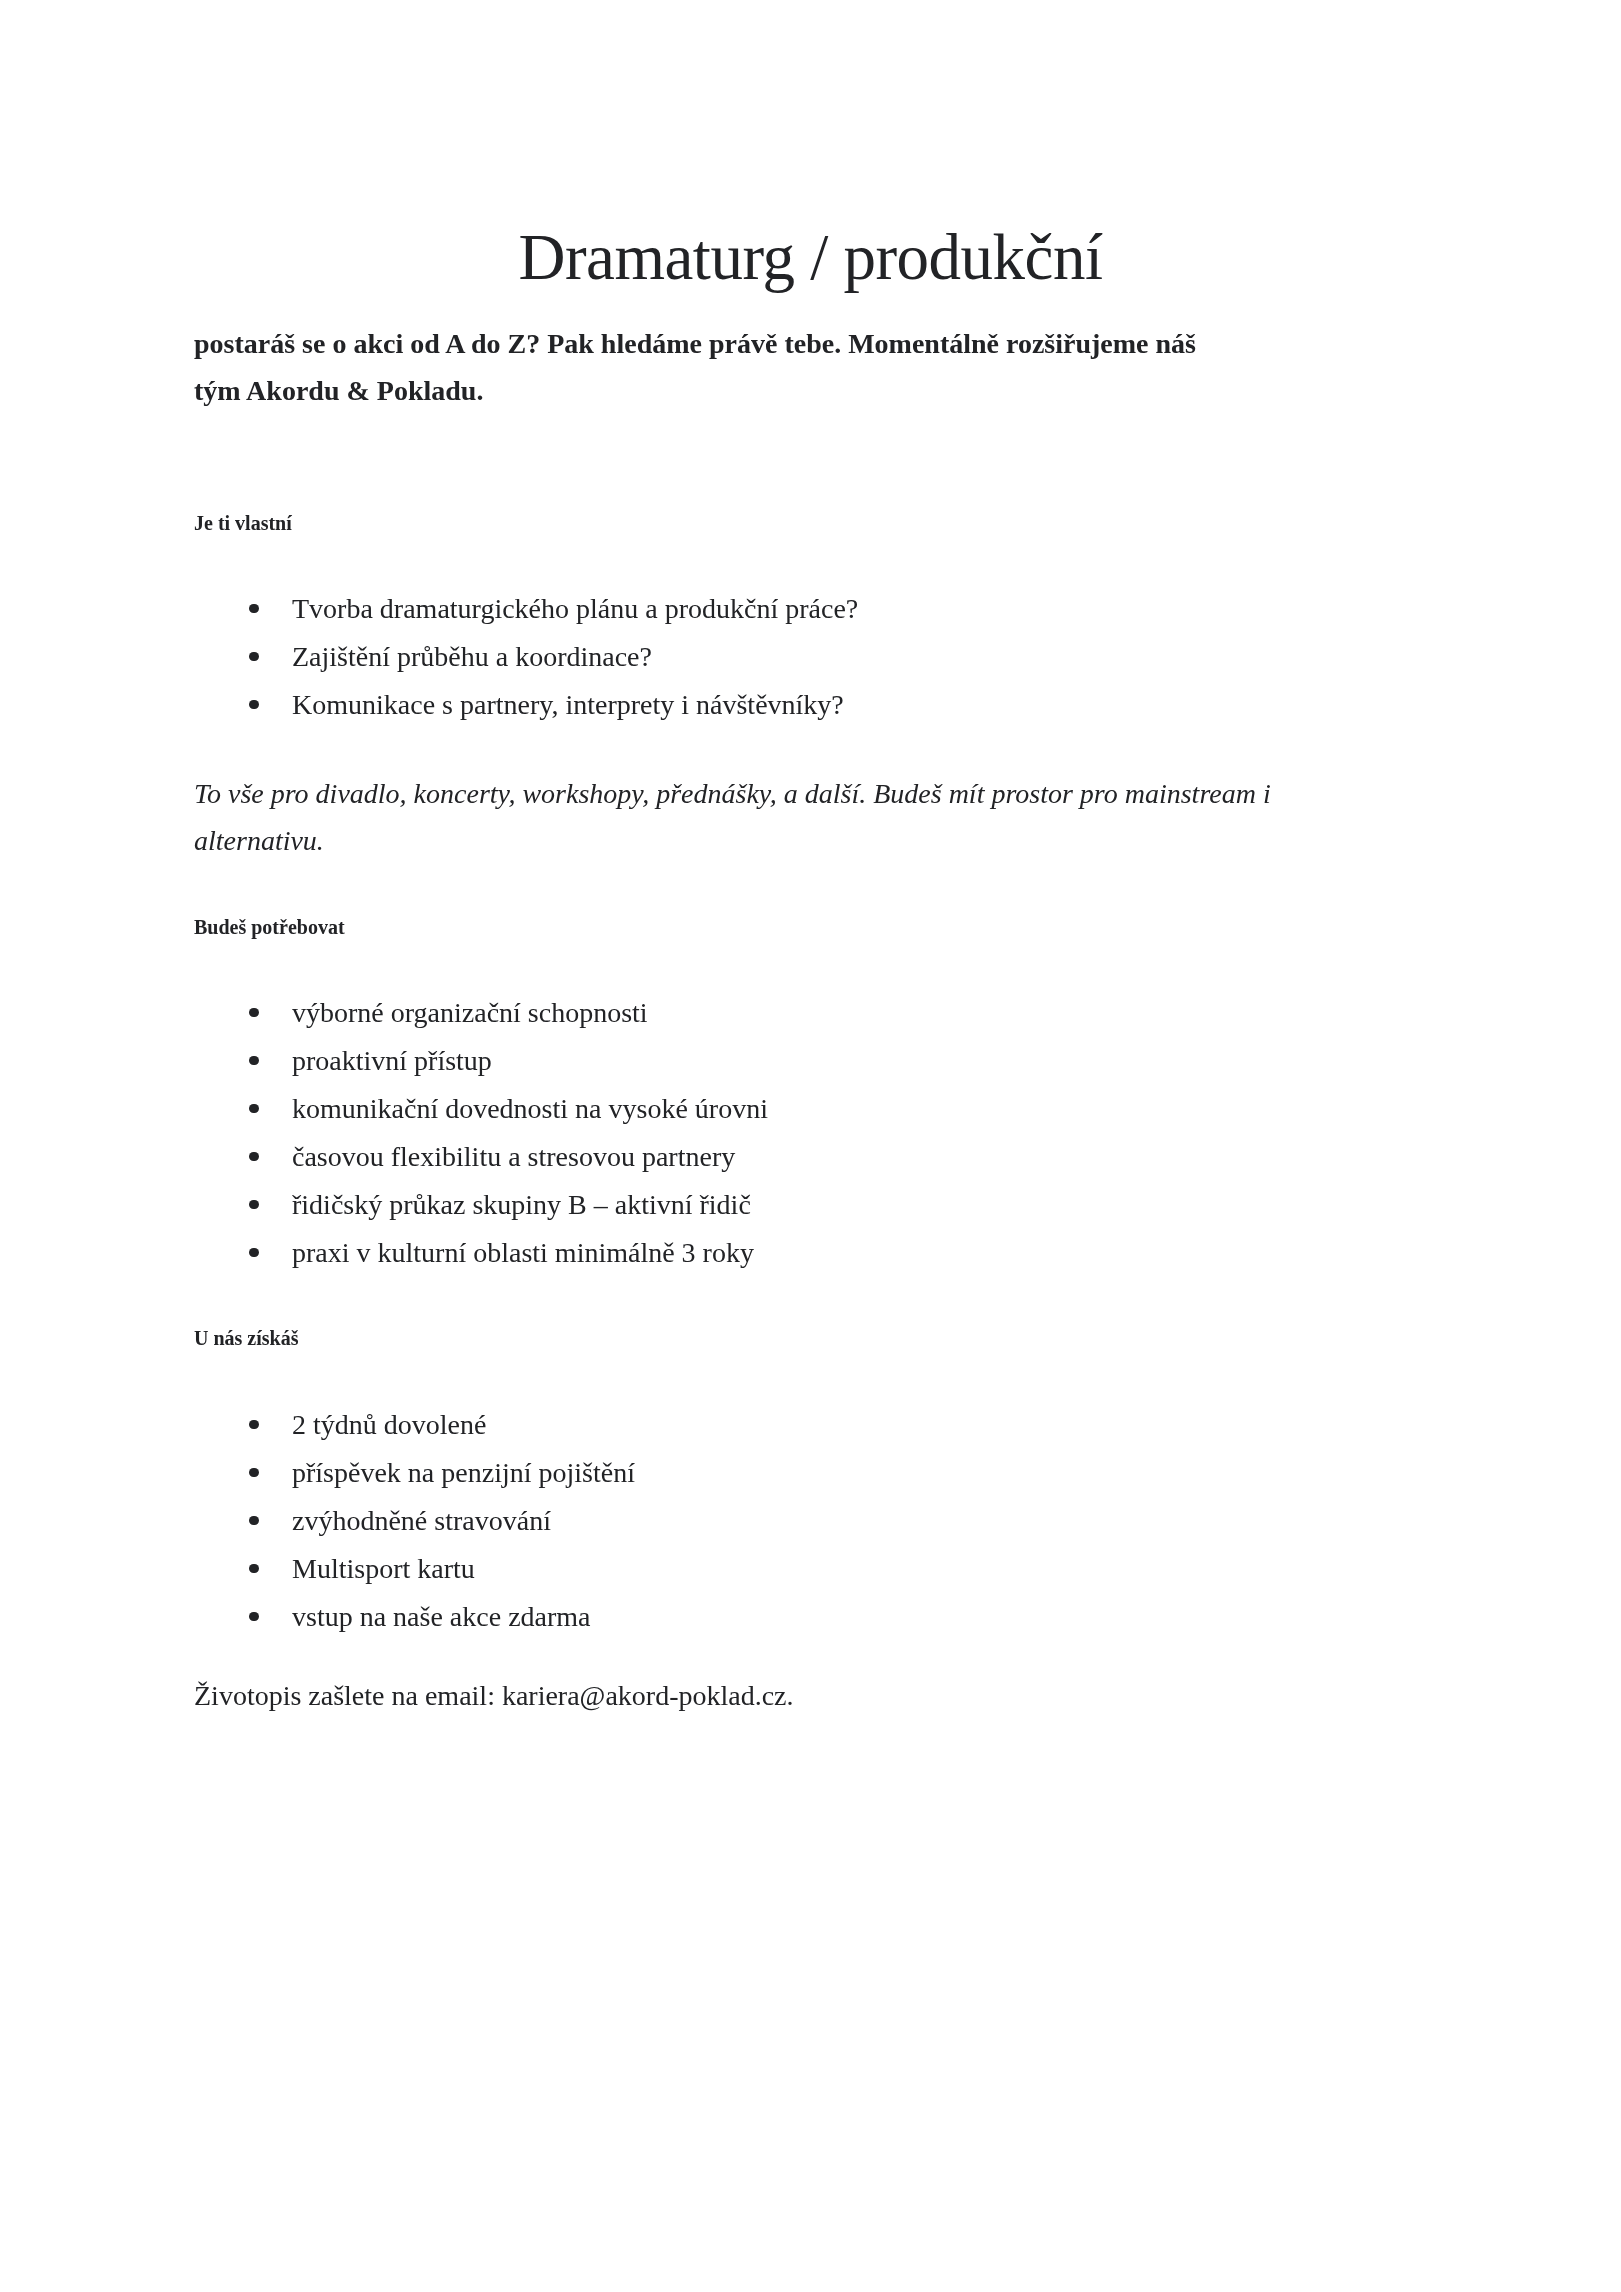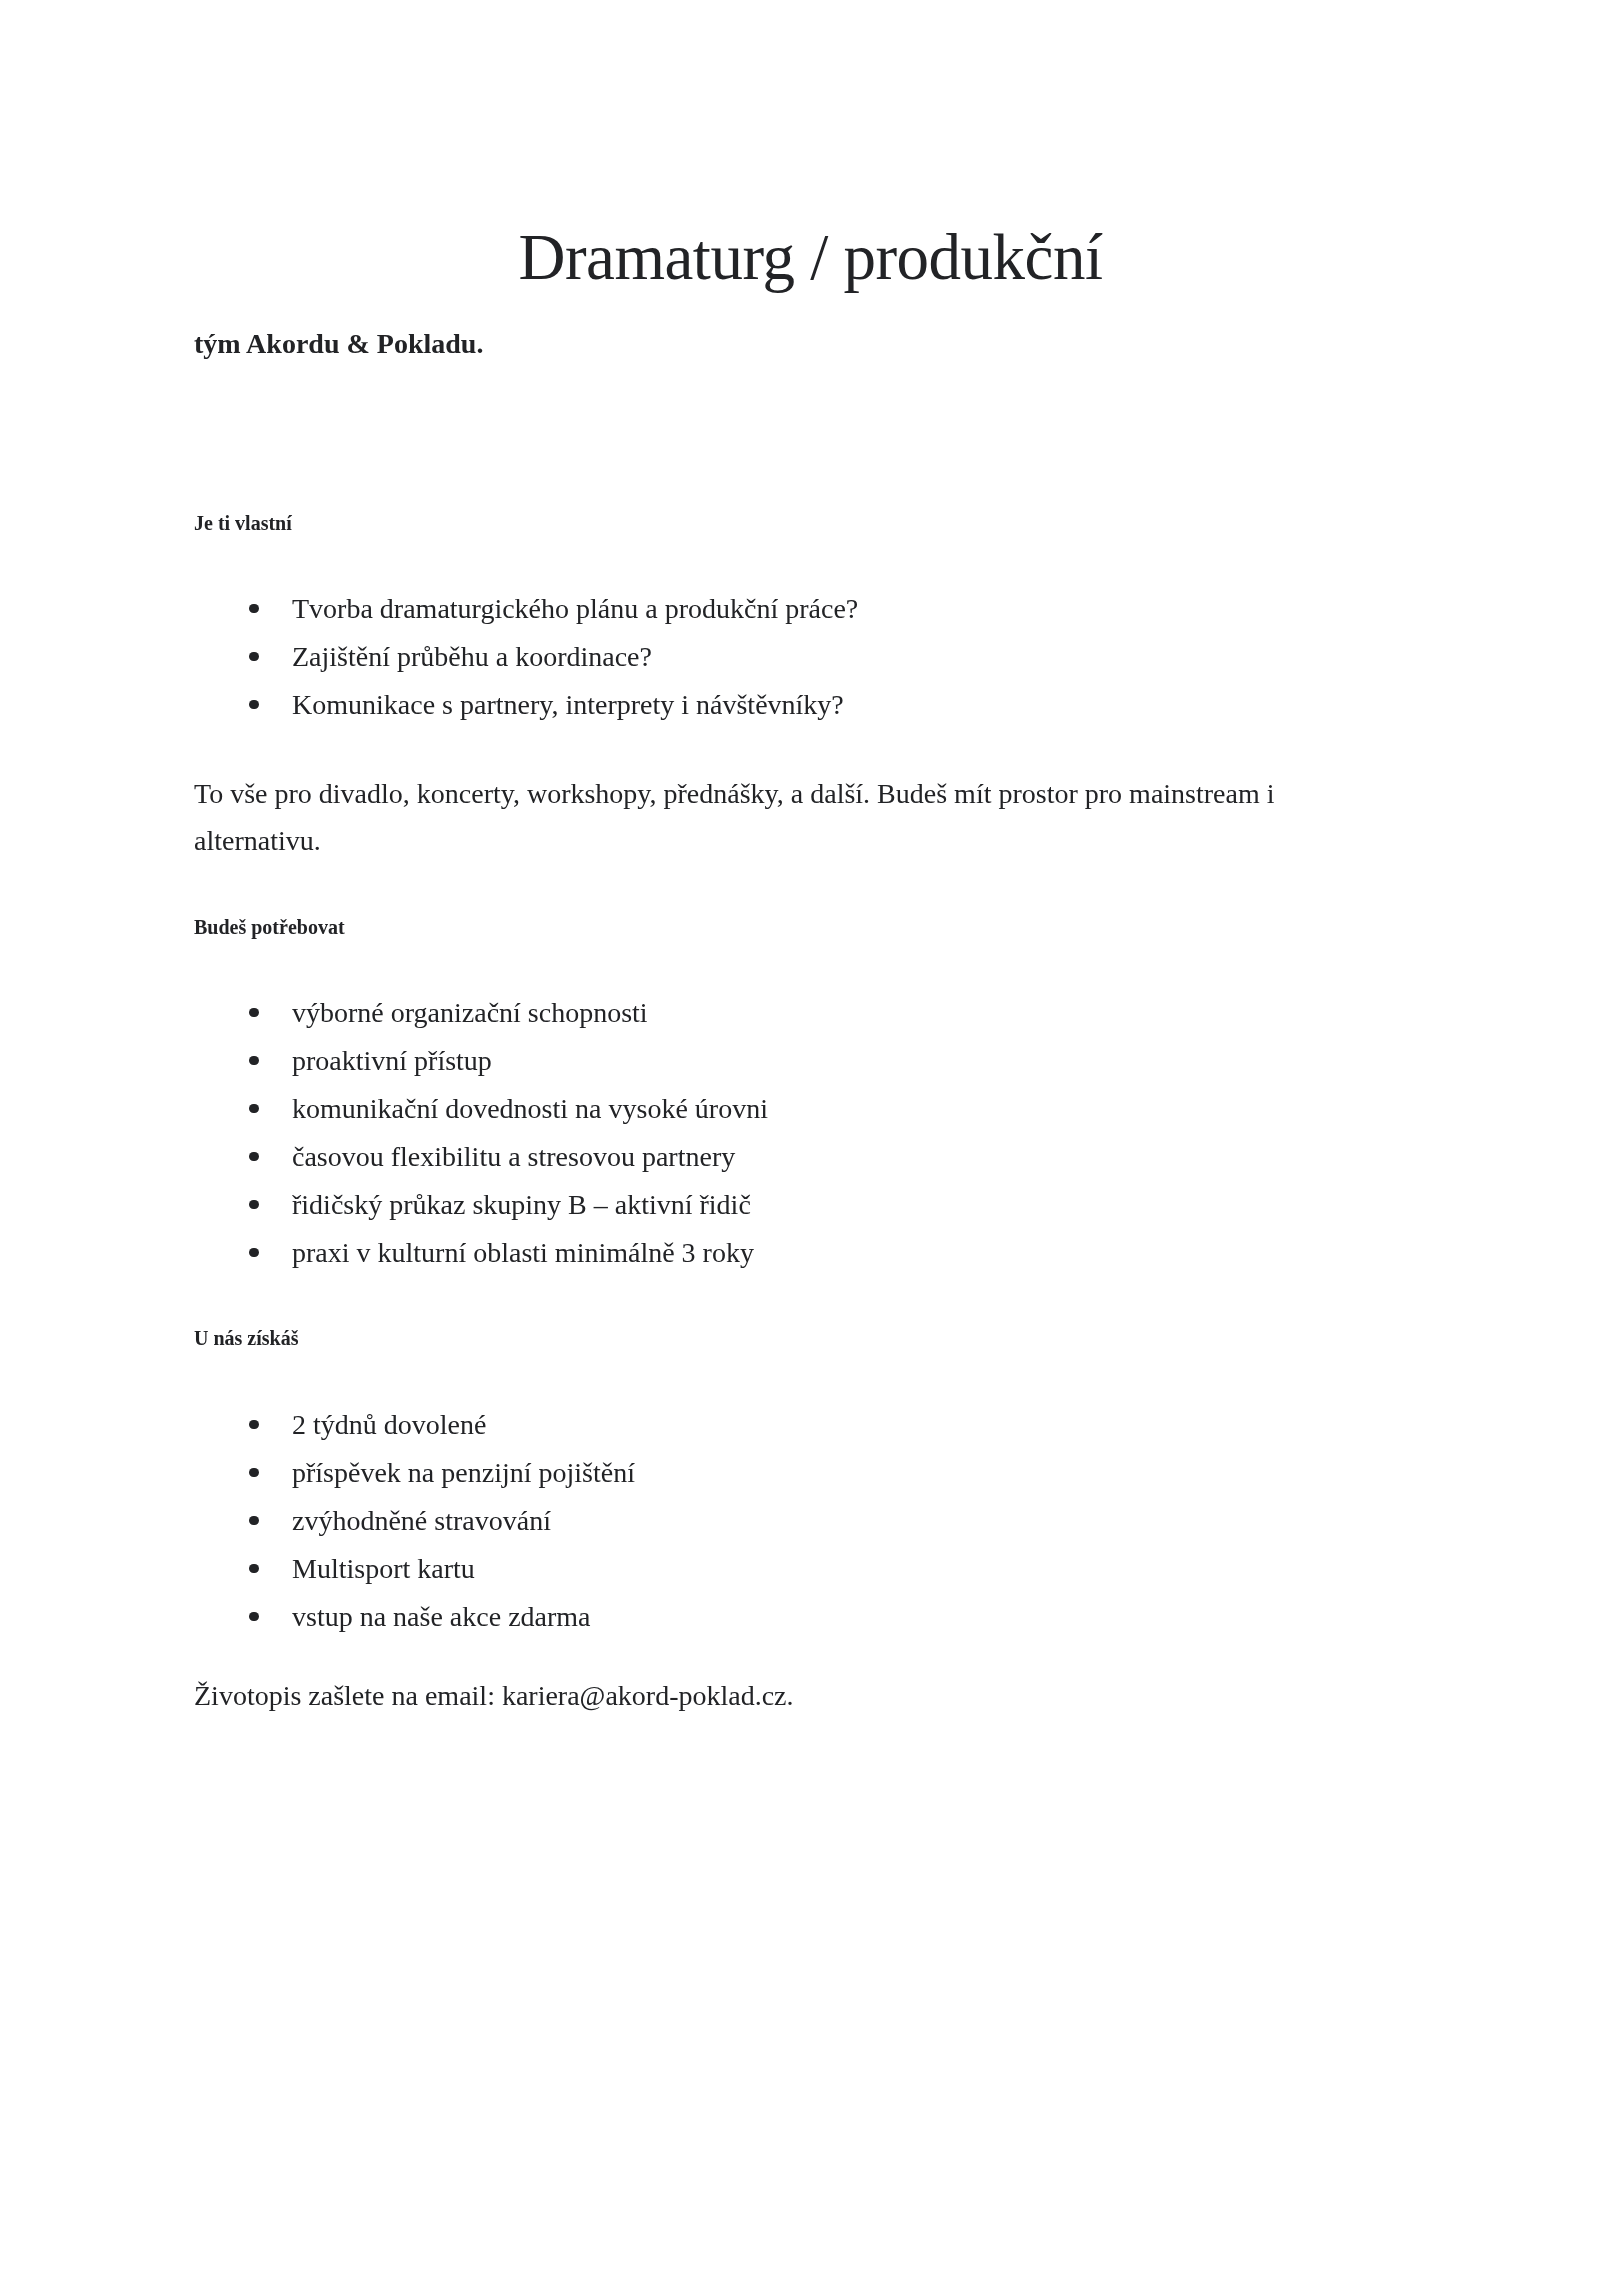--- a/index.html
+++ b/index.html
@@ -82,38 +82,39 @@
       top: 0;
     }
     .para {
       position: absolute;
       left: 194px;
       width: 1235px;
       font-size: 28px;
       line-height: 47px;
       margin: 0;
     }
-    .para span { display: block; white-space: nowrap; }
+    .para span { display: block; white-space: nowrap; font-style: italic; }
     .email-line {
       position: absolute;
       left: 194px;
       top: 1676px;
       font-size: 28px;
       line-height: 39px;
       white-space: nowrap;
     }
   </style>
 </head>
 <body>
 
 <div class="page">
 
   <h1 class="title">Dramaturg / produkční</h1>
 
   <p class="intro">
+    <span>postaráš se o akci od A do Z? Pak hledáme právě tebe. Momentálně rozšiřujeme náš</span>
     <span>tým Akordu &amp; Pokladu.</span>
   </p>
 
   <h2 class="heading" style="top:504px;">Je ti vlastní</h2>
   <ul class="list" style="top:589px;">
     <li>
       <span class="bullet"></span>
       <span class="text">Tvorba dramaturgického plánu a produkční práce?</span>
     </li>
     <li>

